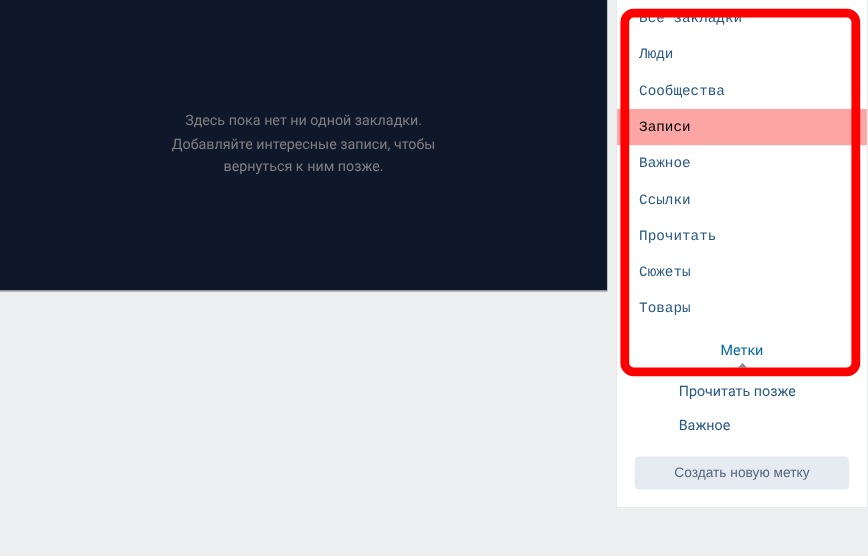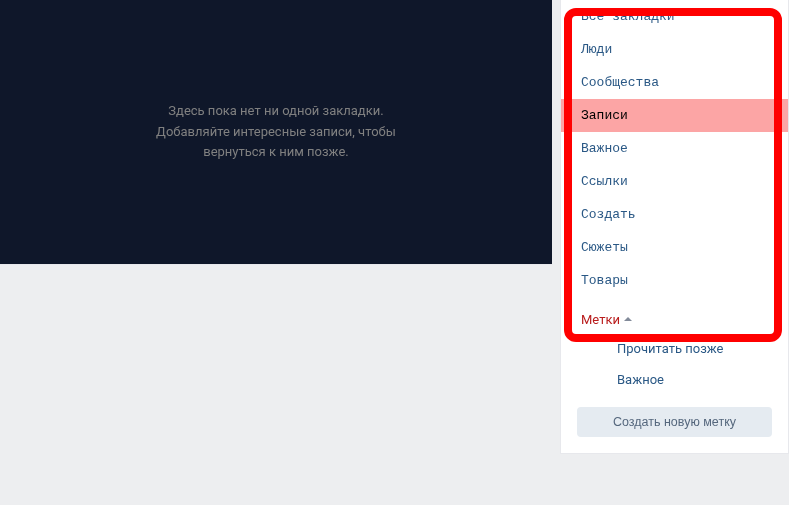--- a/index.html
+++ b/index.html
@@ -50,26 +50,27 @@
   .sidebar-item.active {
     background: #fca5a5;
     color: #000000;
     font-weight: 500;
   }
   .labels-section {
     padding-top: 6px;
   }
   .labels-header {
     padding: 9px 20px 6px;
-    color: #b91c1c;
+    color: #0369a1;
     font-size: 13px;
     cursor: pointer;
     display: flex;
     align-items: center;
     gap: 4px;
+    flex-direction: column;
   }
   .chevron-up {
     width: 0;
     height: 0;
     border-left: 4px solid transparent;
     border-right: 4px solid transparent;
     border-bottom: 4px solid #828a99;
     display: inline-block;
     position: relative;
     top: -1px;
@@ -118,21 +119,21 @@
 </div>
 
 <div class="sidebar">
   <ul class="sidebar-list">
     <li class="sidebar-item"><span>Все закладки</span></li>
     <li class="sidebar-item"><span>Люди</span></li>
     <li class="sidebar-item"><span>Сообщества</span></li>
     <li class="sidebar-item active"><span>Записи</span></li>
     <li class="sidebar-item"><span>Важное</span></li>
     <li class="sidebar-item"><span>Ссылки</span></li>
-    <li class="sidebar-item"><span>Создать</span></li>
+    <li class="sidebar-item"><span>Прочитать</span></li>
     <li class="sidebar-item"><span>Сюжеты</span></li>
     <li class="sidebar-item"><span>Товары</span></li>
   </ul>
 
   <div class="labels-section">
     <div class="labels-header">
       <span>Метки</span>
       <span class="chevron-up"></span>
     </div>
     <div class="label-item"><span>Прочитать позже</span></div>

